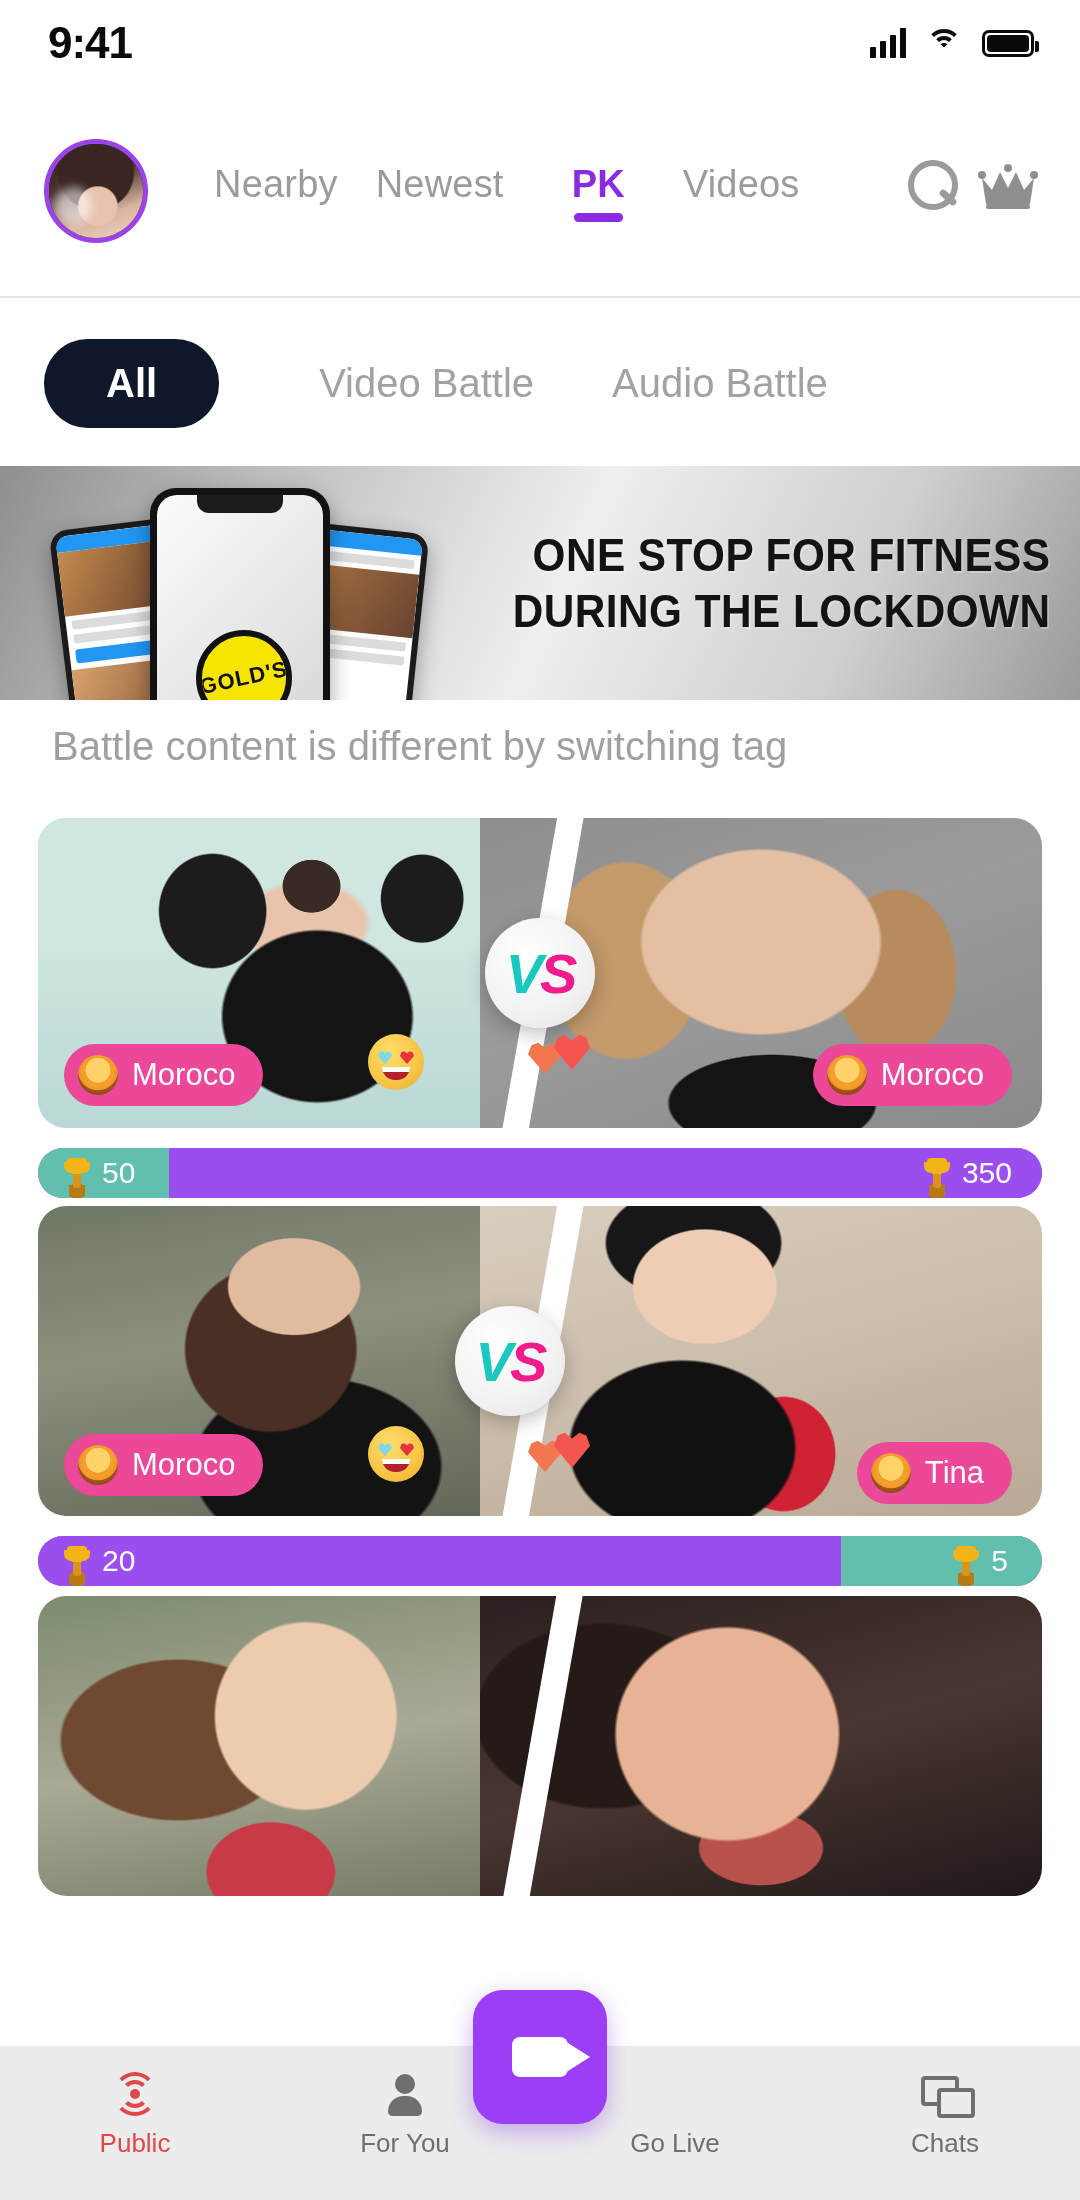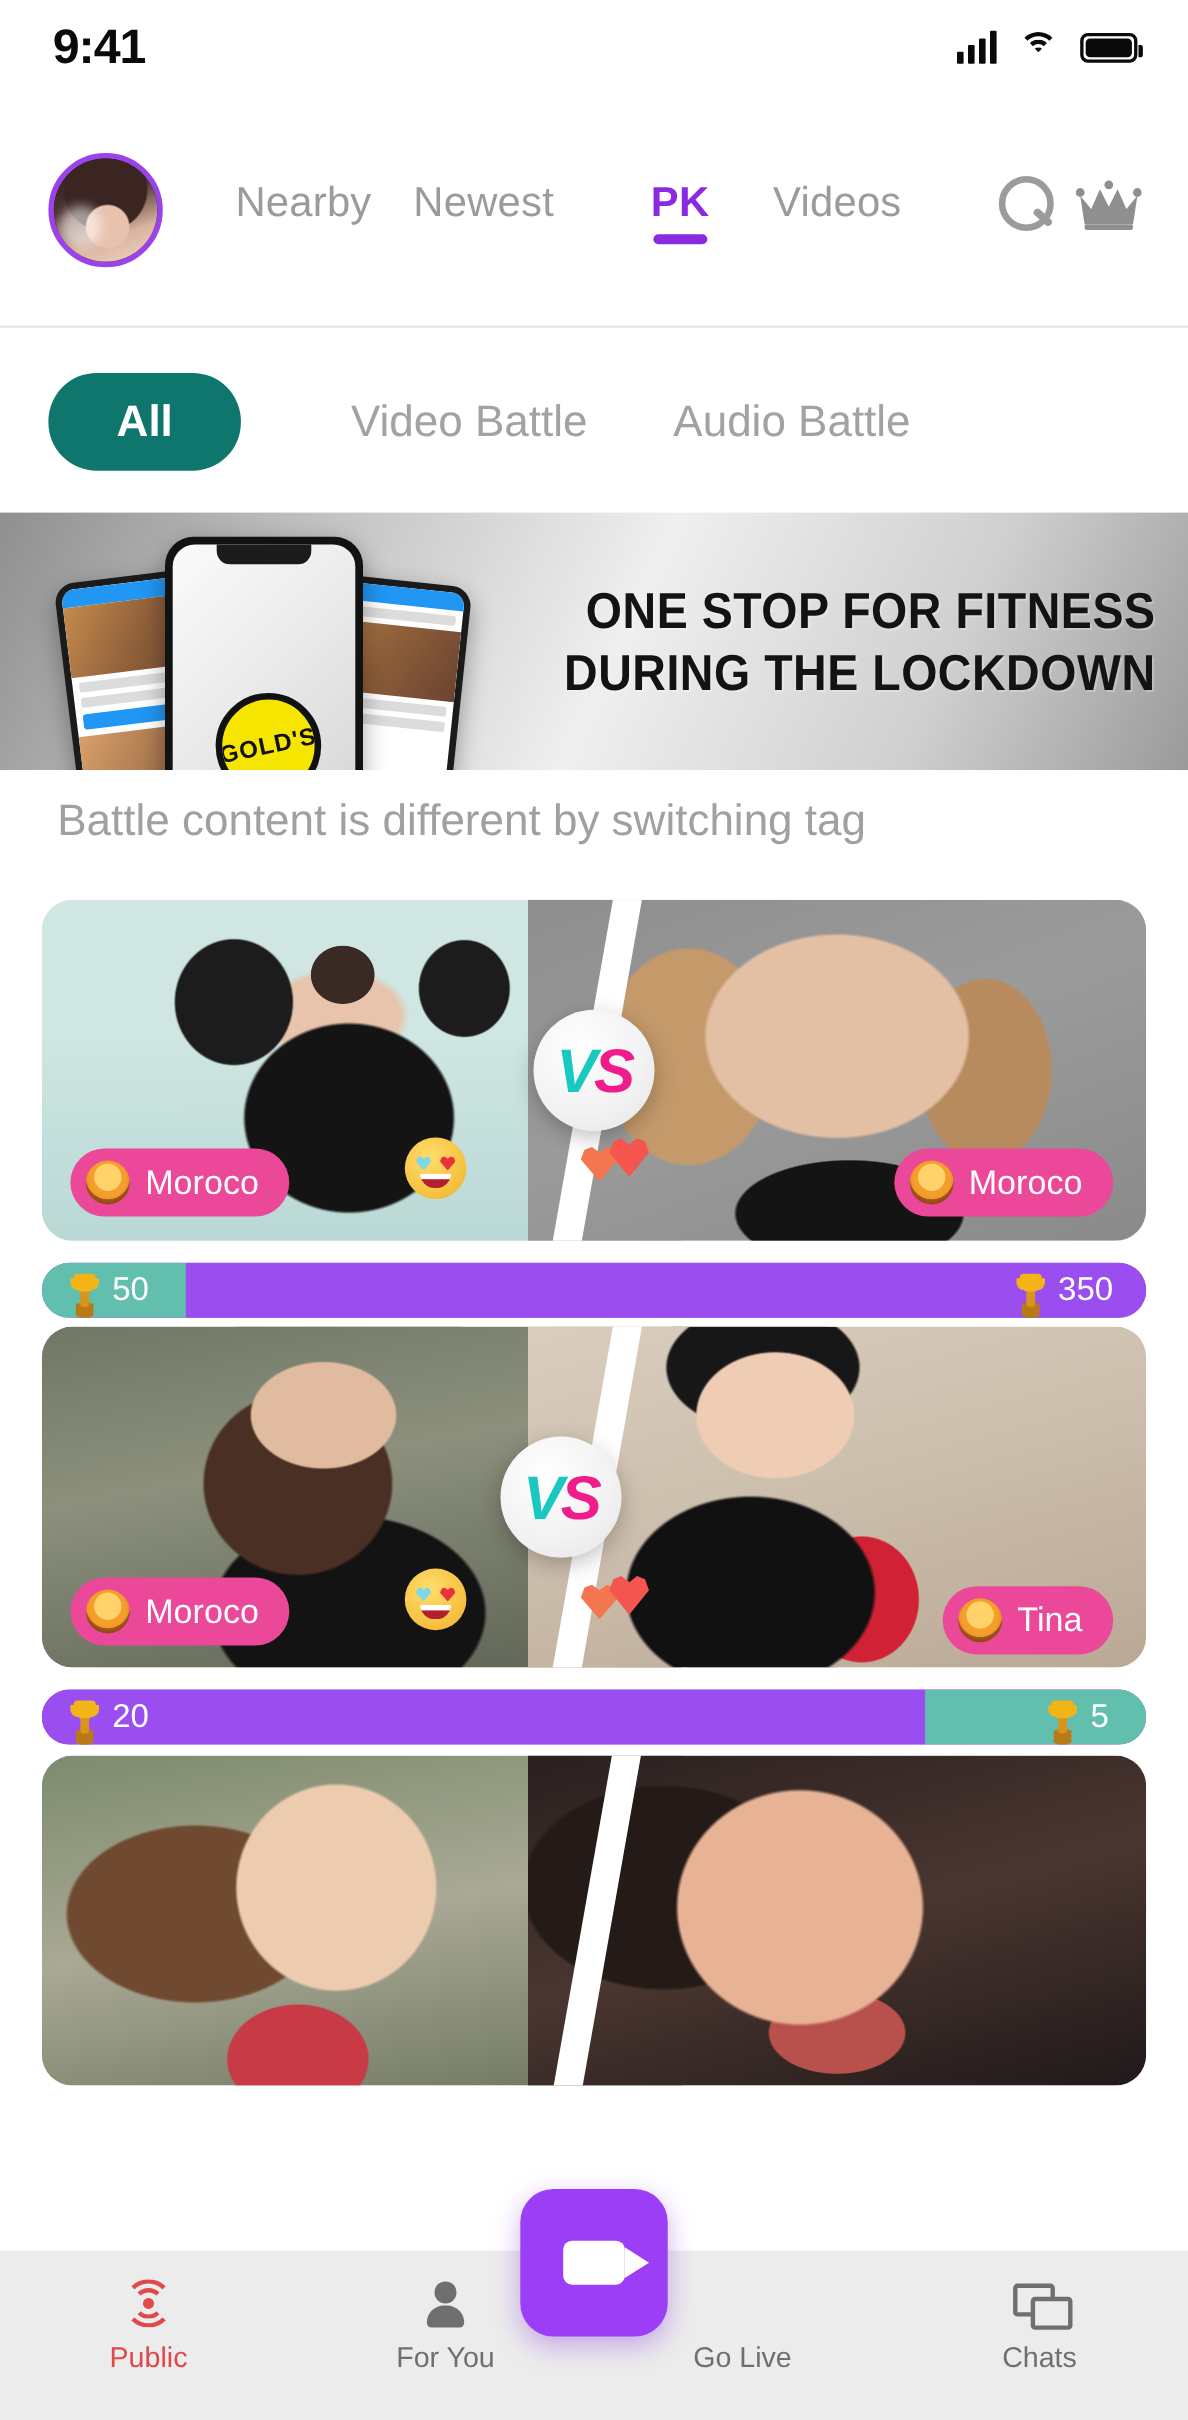--- a/index.html
+++ b/index.html
@@ -54,21 +54,21 @@
     content:""; position:absolute; left:6%; top:46%; width:40%; height:40%;
     border-radius:50%; background:rgba(255,255,255,.55); filter:blur(5px);
   }
   .navtabs { display:flex; align-items:center; flex:1; padding-left:20px; }
   .navtab {
     position:relative; font-size:38px; color:#9b9b9b; padding:0 0 14px 0;
     margin-right:0; white-space:nowrap; letter-spacing:.2px;
   }
   .navtab.t1{ margin-left:46px; }
   .navtab.t2{ margin-left:38px; }
-  .navtab.t3{ margin-left:88px; }
+  .navtab.t3{ margin-left:68px; }
   .navtab.t4{ margin-left:58px; }
   .navtab.active { color:#8a2be2; font-weight:700; }
   .navtab.active::after{
     content:""; position:absolute; left:2px; right:2px; bottom:-2px;
     height:9px; border-radius:5px; background:#8a2be2;
   }
   .nav-actions { display:flex; align-items:center; gap:20px; padding-bottom:10px; }
   .icon-search { width:52px; height:52px; position:relative; }
   .icon-search::before{
     content:""; position:absolute; left:2px; top:0; width:38px; height:38px;
@@ -86,21 +86,21 @@
     position:absolute; top:300px; left:0; width:1080px; height:166px;
     display:flex; align-items:center; background:#fff;
   }
   .pill {
     font-size:40px; color:#a2a2a2; white-space:nowrap;
   }
   .pill.p1 { margin-left:44px; }
   .pill.p2 { margin-left:100px; }
   .pill.p3 { margin-left:78px; }
   .pill.active {
-    background:#0f766e; color:#fff; font-weight:700;
+    background:#0f172a; color:#fff; font-weight:700;
     padding:22px 62px; border-radius:44px;text-align:center;
   }
 
   
   .banner {
     position:absolute; top:466px; left:0; width:1080px; height:234px;
     background: linear-gradient(115deg,#8f8f8f 0%, #bdbdbd 22%, #efefef 52%, #cfcfcf 78%, #9a9a9a 100%);
     overflow:hidden;
   }
   .banner .phone-sm {

